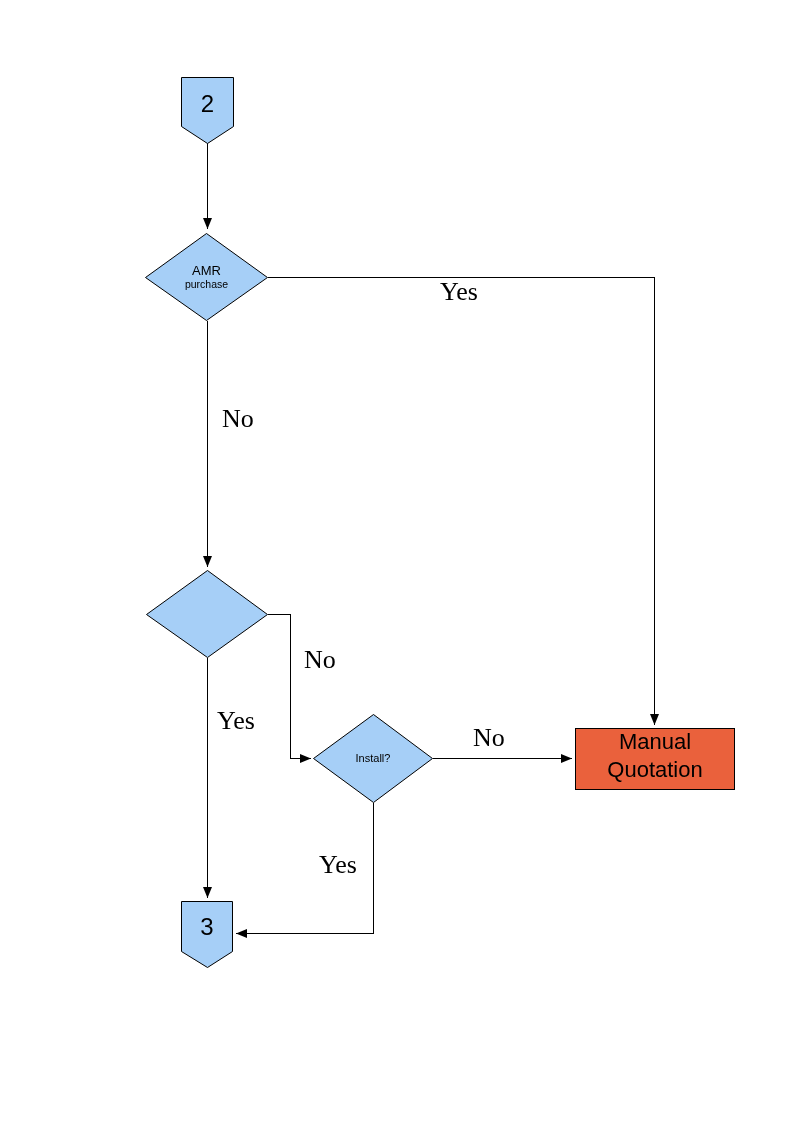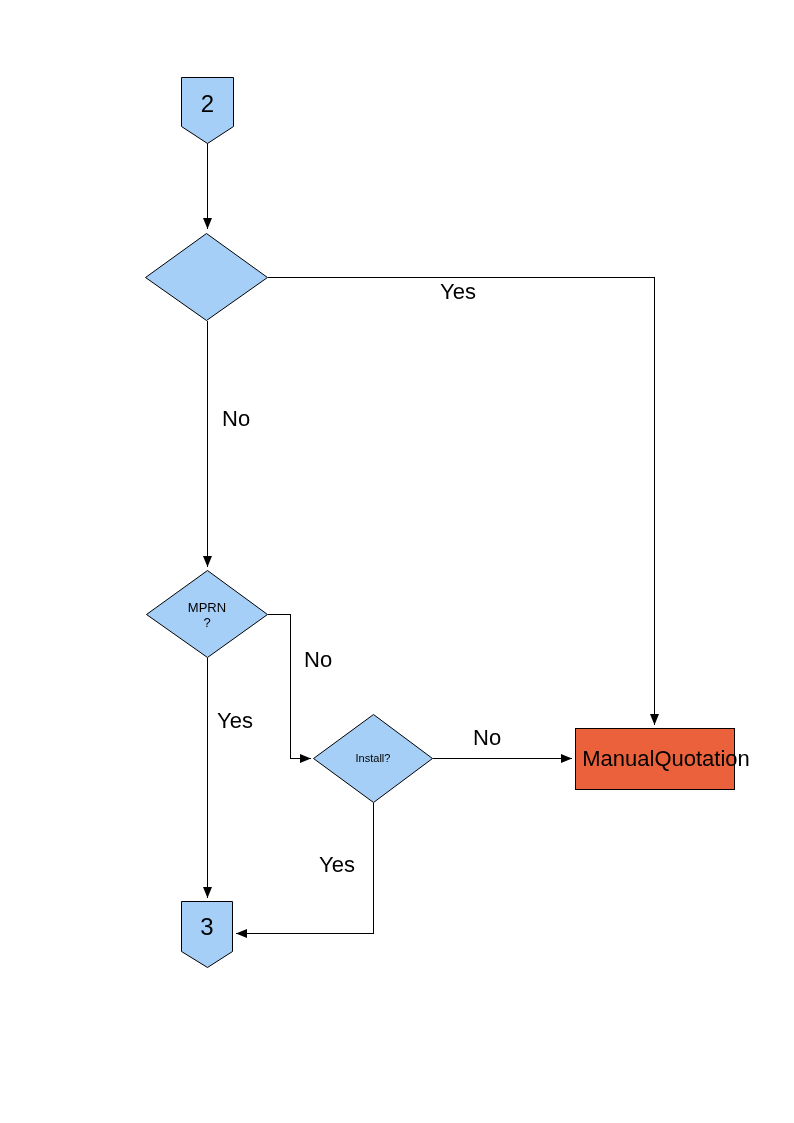--- a/index.html
+++ b/index.html
@@ -33,48 +33,48 @@
   .process-shape {
     fill: var(--process-fill, #EA613C);
     stroke: var(--stroke, #000000);
     stroke-width: 1;
   }
   .overlay {
     position: absolute;
     white-space: nowrap;
   }
   .edge-label {
-    font-size: 22px;
+    font-size: 26px;
     line-height: 24px;
+    font-family: Liberation Serif, serif;
   }
   .connector-label {
     display: flex;
     align-items: center;
     justify-content: center;
     font-size: 24px;
   }
   .decision-label {
     display: flex;
     flex-direction: column;
     align-items: center;
     justify-content: center;
     text-align: center;
   }
   .decision-line-lg { font-size: 13px; line-height: 15px; }
   .decision-line-sm { font-size: 10.5px; line-height: 13px; }
   .decision-line-md { font-size: 11px; line-height: 16px; }
   .process-label {
     display: flex;
-    flex-direction: row;
+    flex-direction: column;
     align-items: center;
-    justify-content: center;
+    justify-content: flex-start;
     text-align: center;
     font-size: 22px;
     line-height: 28px;
-    padding-left: 11px;
   }
 </style>
 </head>
 <body style="--decision-fill: #A6CFF7; --process-fill: #EA613C; --stroke: #000000; --text: #000000; --background: #FFFFFF;">
 
 <div class="canvas">
 
   <svg class="shapes-layer" width="794" height="1123" viewBox="0 0 794 1123" xmlns="http://www.w3.org/2000/svg">
     <defs>
       <marker id="arrow" markerUnits="userSpaceOnUse" markerWidth="12" markerHeight="10" refX="11" refY="4.5" orient="auto">
@@ -93,25 +93,25 @@
     <polygon class="connector-shape" points="181.5,77.5 233.5,77.5 233.5,126.5 207.5,143.5 181.5,126.5"></polygon>
     <polygon class="decision-shape" points="206.5,233.5 267.5,277.5 206.5,320.5 145.5,277.5"></polygon>
     <polygon class="decision-shape" points="207.5,570.5 267.5,614.5 207.5,657.5 146.5,614.5"></polygon>
     <polygon class="decision-shape" points="373.5,714.5 432.5,758.5 373.5,802.5 313.5,758.5"></polygon>
     <rect class="process-shape" x="575.5" y="728.5" width="159" height="61"></rect>
     <polygon class="connector-shape" points="181.5,901.5 232.5,901.5 232.5,951.5 207.5,967.5 181.5,951.5"></polygon>
   </svg>
 
   <div class="overlay connector-label" style="left:181px; top:77px; width:53px; height:54px;">2</div>
 
+  <div class="overlay decision-label" style="left:145px; top:258px; width:123px; height:38px;">
+    <span class="decision-line-lg">AMR</span>
+    <span class="decision-line-sm">purchase</span>
+  </div>
 
-  <div class="overlay decision-label" style="left:146px; top:598px; width:122px; height:33px;">
-    <span class="decision-line-lg">MPRN</span>
-    <span class="decision-line-lg">?</span>
-  </div>
 
   <div class="overlay decision-label" style="left:313px; top:749px; width:120px; height:18px;">
     <span class="decision-line-md">Install?</span>
   </div>
 
   <div class="overlay process-label" style="left:575px; top:728px; width:160px; height:62px;">
     <span>Manual</span>
     <span>Quotation</span>
   </div>
 

